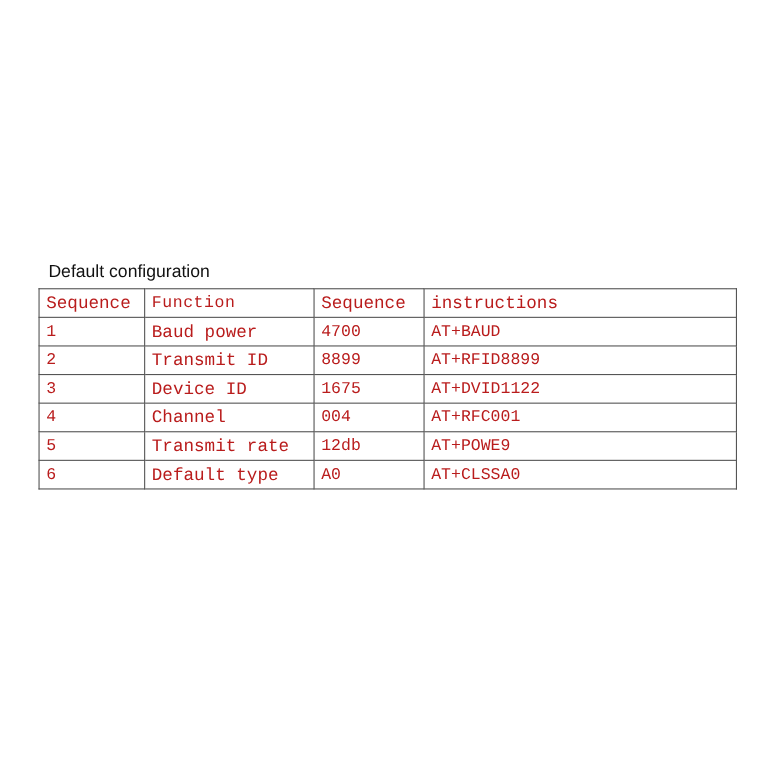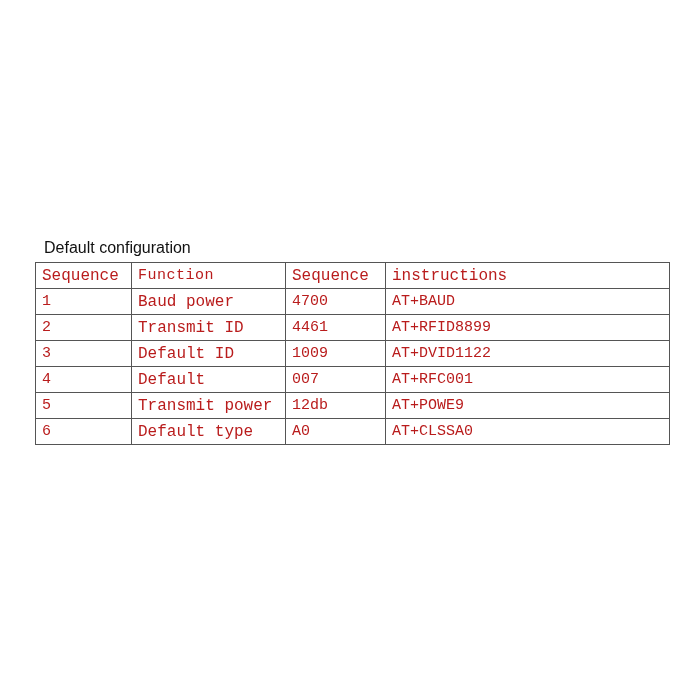--- a/index.html
+++ b/index.html
@@ -87,38 +87,38 @@
     </tr>
     <tr>
       <td class="serif">1</td>
       <td class="sans fn-cell">Baud power</td>
       <td class="serif">4700</td>
       <td class="serif">AT+BAUD</td>
     </tr>
     <tr>
       <td class="serif">2</td>
       <td class="sans fn-cell">Transmit ID</td>
-      <td class="serif">4461</td>
+      <td class="serif">8899</td>
       <td class="serif">AT+RFID8899</td>
     </tr>
     <tr>
       <td class="serif">3</td>
-      <td class="sans fn-cell">Default ID</td>
-      <td class="serif">1009</td>
+      <td class="sans fn-cell">Device ID</td>
+      <td class="serif">1675</td>
       <td class="serif">AT+DVID1122</td>
     </tr>
     <tr>
       <td class="serif">4</td>
-      <td class="sans fn-cell">Default</td>
-      <td class="serif">007</td>
+      <td class="sans fn-cell">Channel</td>
+      <td class="serif">004</td>
       <td class="serif">AT+RFC001</td>
     </tr>
     <tr>
       <td class="serif">5</td>
-      <td class="sans fn-cell">Transmit power</td>
+      <td class="sans fn-cell">Transmit rate</td>
       <td class="serif">12db</td>
       <td class="serif">AT+POWE9</td>
     </tr>
     <tr>
       <td class="serif">6</td>
       <td class="sans fn-cell">Default type</td>
       <td class="serif">A0</td>
       <td class="serif">AT+CLSSA0</td>
     </tr>
   </tbody>

